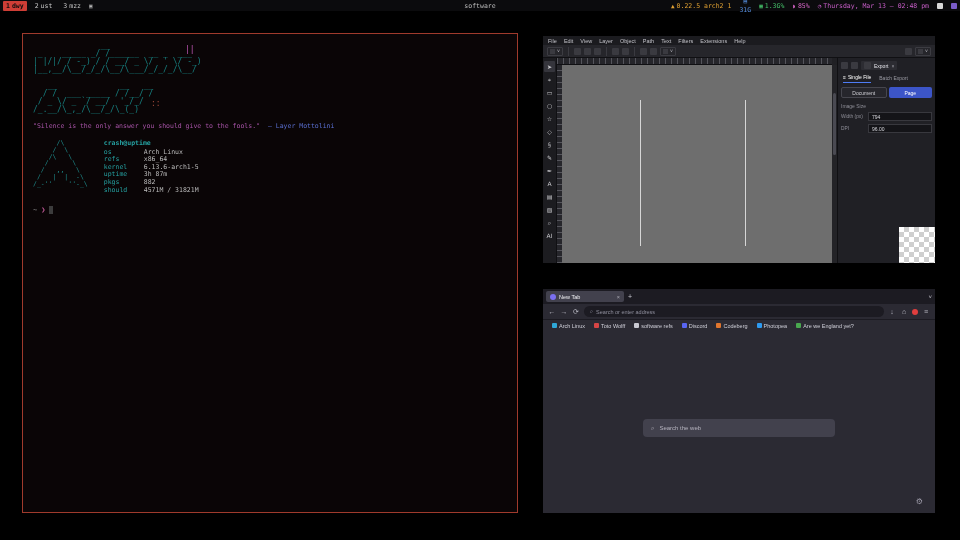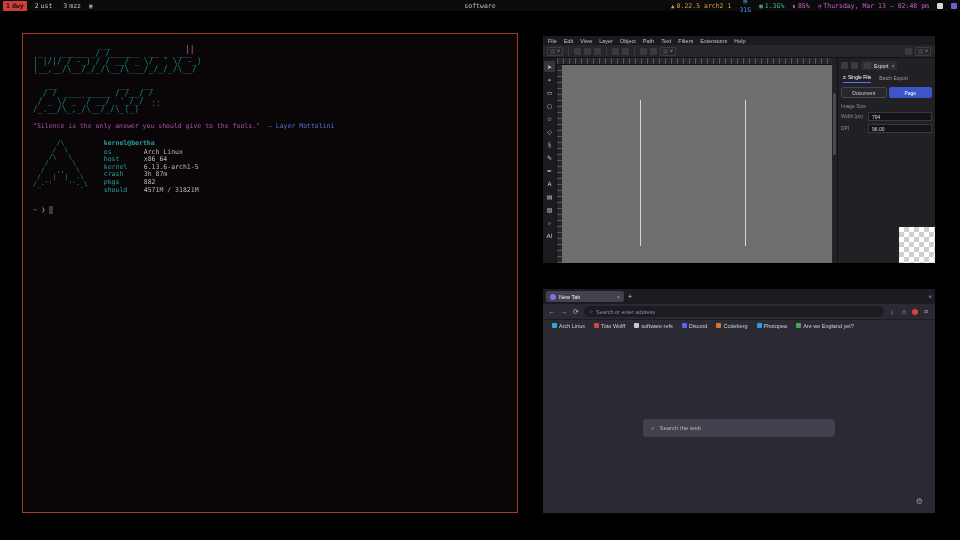--- a/index.html
+++ b/index.html
@@ -192,32 +192,32 @@
     </div>
     <div class="t-fetch">
       <pre class="t-logo">      /\
      /  \
     /\   \
    /      \
   /   ,,   \
  /   |  |  -\
 /_-''    ''-_\</pre>
       <div class="t-info">
-        <div class="t-user">kernel@bertha</div>
+        <div class="t-user">crash@uptime</div>
         <div class="t-row">
           <span class="t-key">os</span><span class="t-val">Arch Linux</span>
         </div>
         <div class="t-row">
-          <span class="t-key">host</span><span class="t-val">x86_64</span>
+          <span class="t-key">refs</span><span class="t-val">x86_64</span>
         </div>
         <div class="t-row">
           <span class="t-key">kernel</span><span class="t-val">6.13.6-arch1-5</span>
         </div>
         <div class="t-row">
-          <span class="t-key">crash</span><span class="t-val">3h 87m</span>
+          <span class="t-key">uptime</span><span class="t-val">3h 87m</span>
         </div>
         <div class="t-row">
           <span class="t-key">pkgs</span><span class="t-val">882</span>
         </div>
         <div class="t-row">
           <span class="t-key">should</span><span class="t-val">4571M / 31821M</span>
         </div>
       </div>
     </div>
     <div class="t-prompt">

